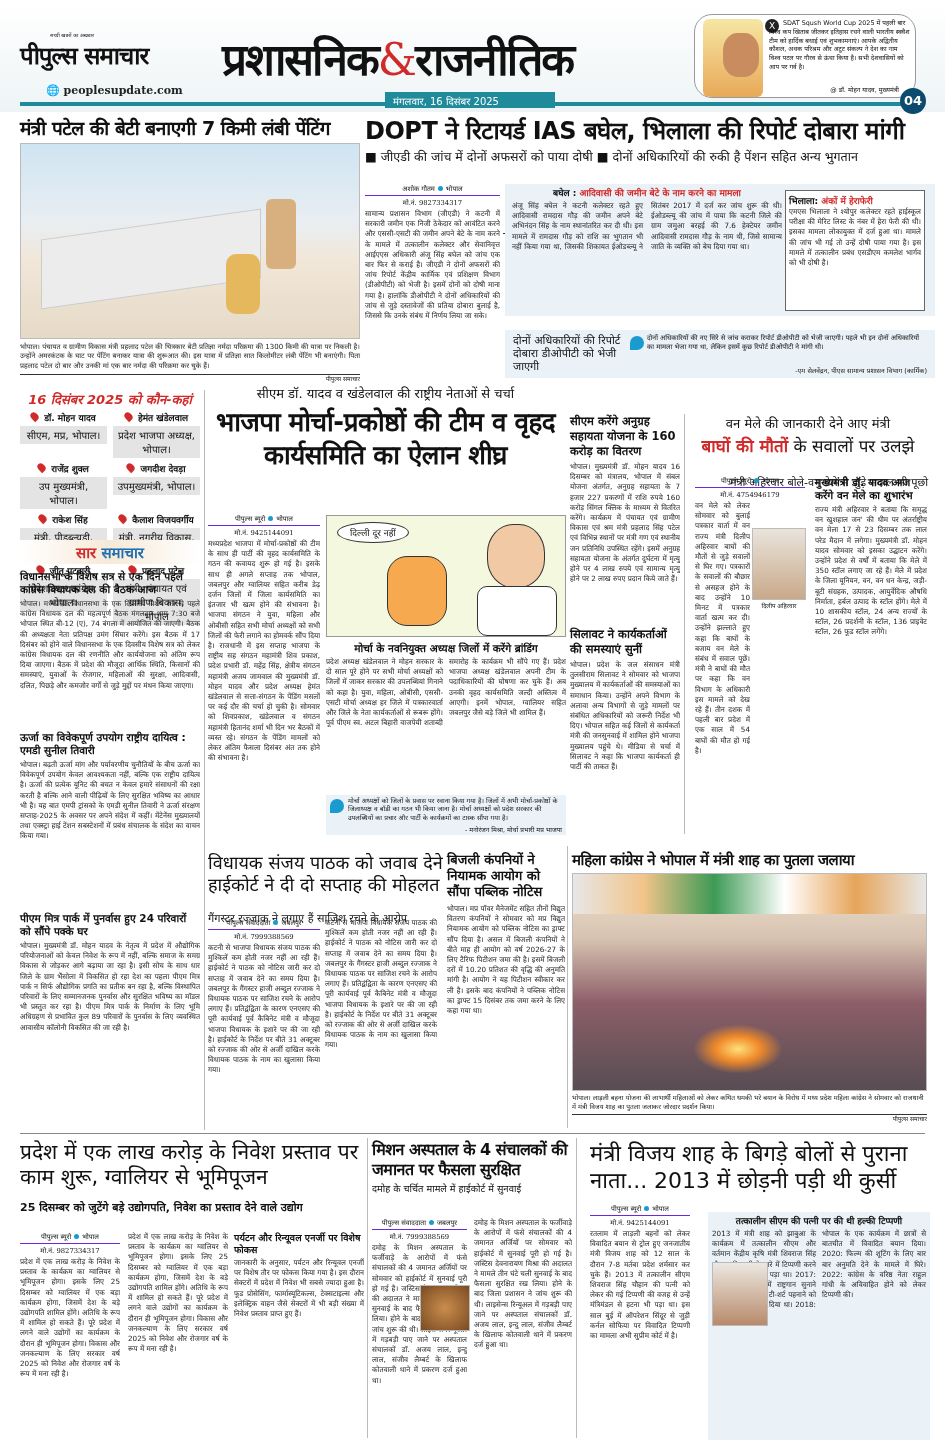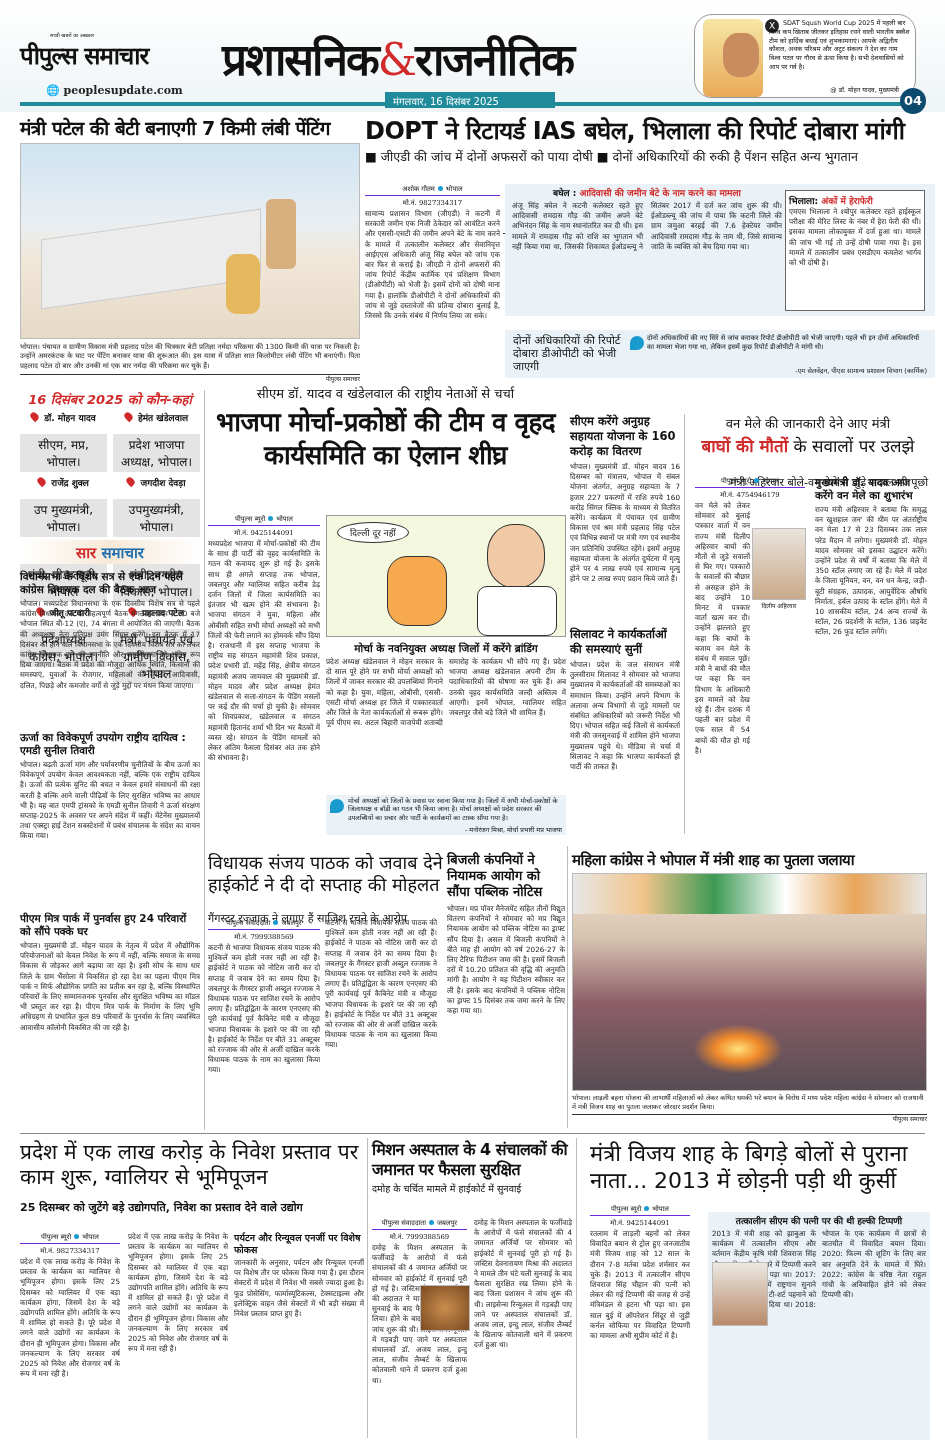--- a/index.html
+++ b/index.html
@@ -24,21 +24,21 @@
 .body-text{font-size:7.2px;line-height:10.2px;text-align:justify;color:#222}
 .byline{font-size:6.8px;text-align:center;border-bottom:1px solid #6d28d9;padding-bottom:2px;margin-bottom:2px}
 .byline .dot{display:inline-block;width:5px;height:5px;border-radius:50%;background:#1a9bd0;margin:0 3px}
 .mob{font-size:6.8px;text-align:center;font-family:"DejaVu Serif",serif;margin-bottom:2px}
 .photo-box{border:1px solid #bbb;overflow:hidden}
 .credit{font-size:6px;text-align:right;border-top:1px solid #333;margin-top:2px}
 .sep-v{width:1px;background:#bbb}
 .hline{height:1px;background:#444}
 .pin{display:inline-block;width:7px;height:9px;background:#d12a2a;border-radius:50% 50% 50% 0;transform:rotate(-45deg);margin-right:6px}
 .who-name{font-size:9px;font-weight:bold;text-align:center}
-.who-role{font-size:12px;text-align:center;background:#e4e4e4;padding:2px 4px;margin-top:10px}
+.who-role{font-size:10px;text-align:center;background:#e4e4e4;padding:2px 4px;margin-top:2px}
 .quote-box{background:#eaf2f7}
 .quote-mark{display:inline-block;width:14px;height:14px;border-radius:50% 50% 50% 0;background:#1a9bd0}
 .red{color:#d12a2a}
 .blue{color:#1f6fb0}
 </style>
 </head>
 <body>
 
 <div class="abs masthead"></div>
 <div class="abs logo">

